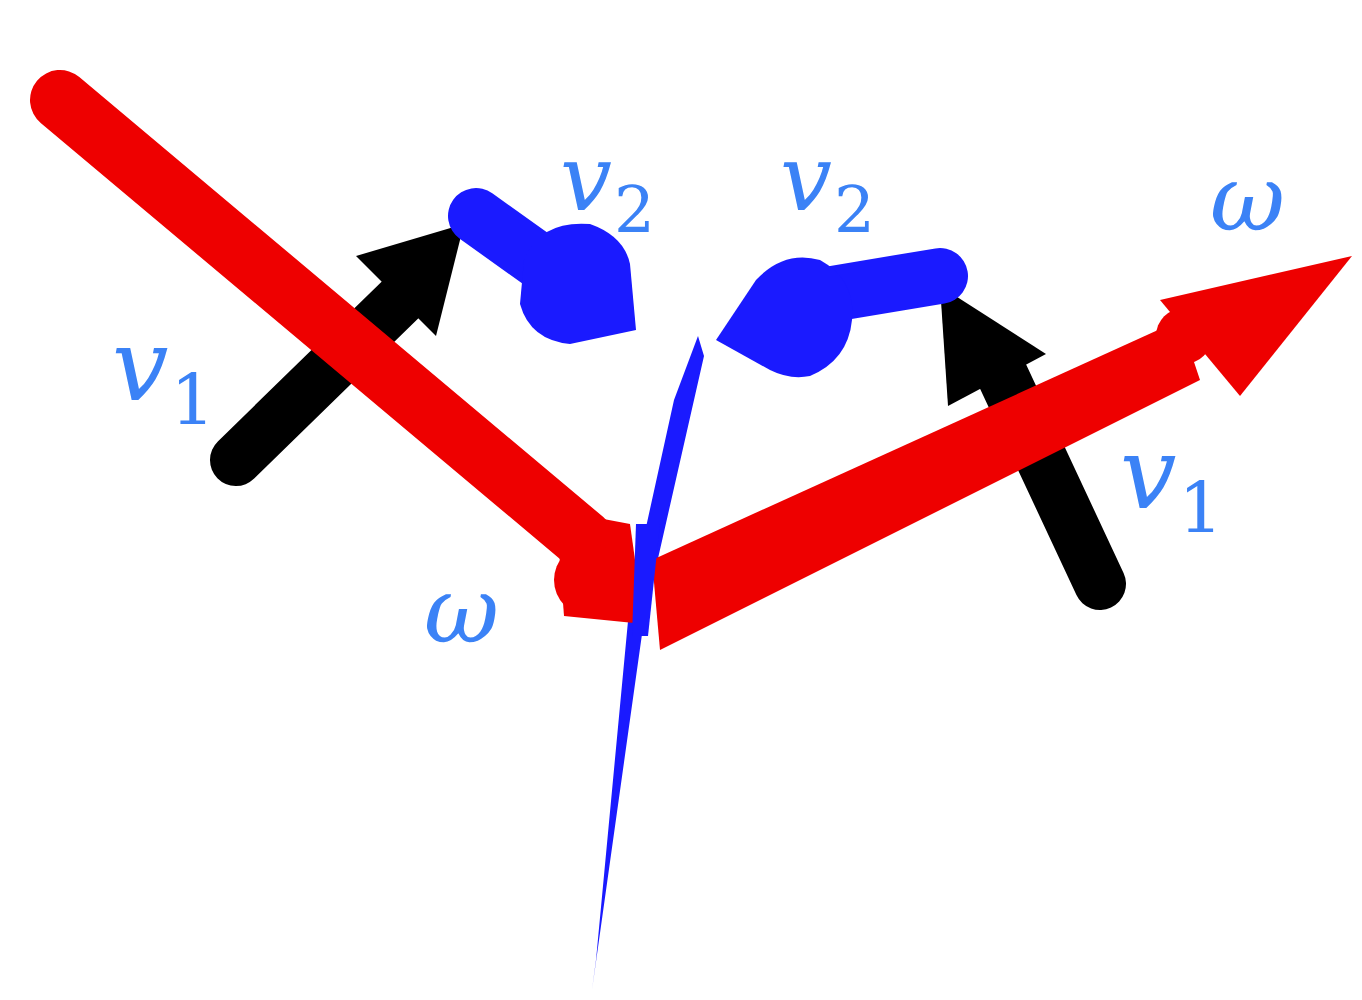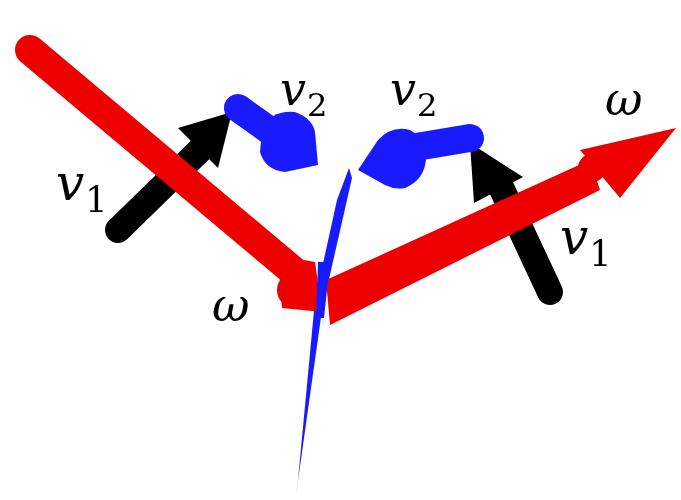--- a/index.html
+++ b/index.html
@@ -1,18 +1,18 @@
 <!DOCTYPE html>
 <html><head>
 <meta charset="utf-8">
 <style>
   html, body { margin:0; padding:0; background:#ffffff; }
   body { width:681px; height:500px; position:relative; overflow:hidden; }
   svg { position:absolute; left:0; top:0; }
-  .lbl { position:absolute; font-family:"DejaVu Serif", serif; font-style:italic; color:#000000; line-height:1; }
+  .lbl { position:absolute; font-family:"DejaVu Serif", serif; font-style:italic; color:#3b82f6; line-height:1; }
   .lbl .sub { font-style:normal; font-size:0.7em; vertical-align:-0.35em; margin-left:1px; }
 </style>
 </head>
 <body>
 
 <svg width="681" height="500" viewBox="0 0 681 500">
 
   <g>
     <line x1="118" y1="230" x2="200" y2="150" stroke="#000" stroke-width="26" stroke-linecap="round"></line>
     <polygon points="178,128 232,112 218,168" fill="#000"></polygon>

